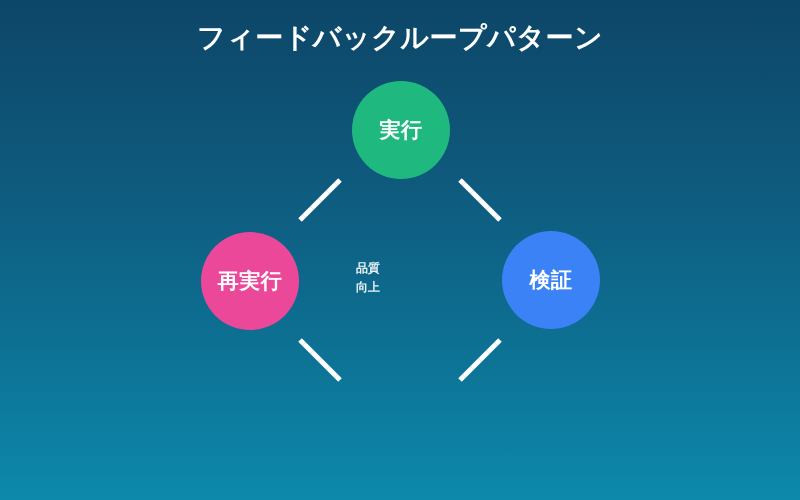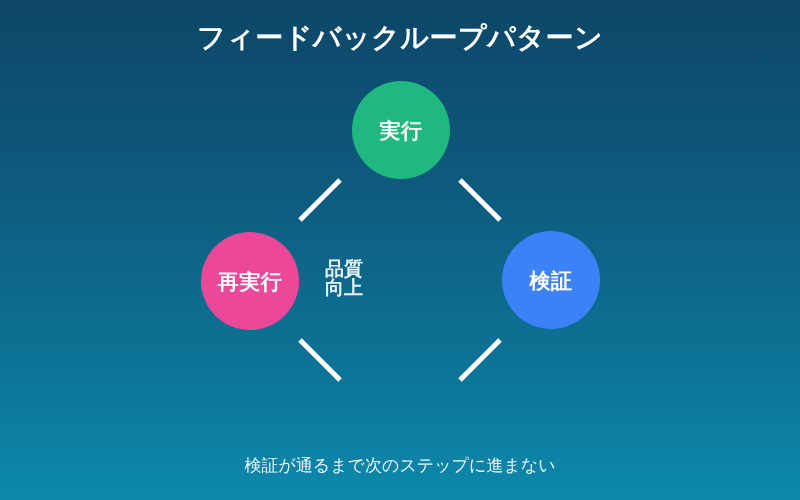--- a/index.html
+++ b/index.html
@@ -6,21 +6,21 @@
   html, body {
     margin: 0;
     padding: 0;
     background: #1a1a1a;
   }
   #stage {
     position: relative;
     width: 800px;
     height: 500px;
     overflow: hidden;
-    font-family: Liberation Sans, sans-serif;
+    font-family: Liberation Serif, serif;
     background: linear-gradient(180deg, #0d4668 0%, #0e5b7e 38%, #0d7396 72%, #0d89ab 100%);
     -webkit-font-smoothing: antialiased;
   }
 
   
   #title {
     position: absolute;
     left: 0;
     top: 18px;
     width: 800px;
@@ -64,25 +64,26 @@
   }
 
   #node-execute { left: 352px; top: 81px; }
   #node-verify  { left: 502px; top: 231px; }
   #node-fix     { left: 352px; top: 381px; }
   #node-rerun   { left: 201px; top: 231px; }
 
   
   #center-label {
     position: absolute;
-    left: 325px;
+    left: 318px;
     top: 259px;
     width: 100px;
+    text-align: center;
     color: #e8f2f7;
-    font-size: 19px;
+    font-size: 12px;
     font-weight: bold;
     line-height: 19px;
     white-space: nowrap;
   }
   #center-label div { display: block; }
 
   
   #footnote {
     position: absolute;
     left: 0;
@@ -121,15 +122,14 @@
 
   <div class="node" id="node-rerun" style="background: rgb(236, 72, 153); width: 98px; height: 98px; left: 201px; top: 232px;">
     <span class="node-label">再実行</span>
   </div>
 
   <div id="center-label">
     <div>品質</div>
     <div>向上</div>
   </div>
 
-  <div id="footnote">検証が通るまで次のステップに進まない</div>
 
 </div>
 
 </body></html>

